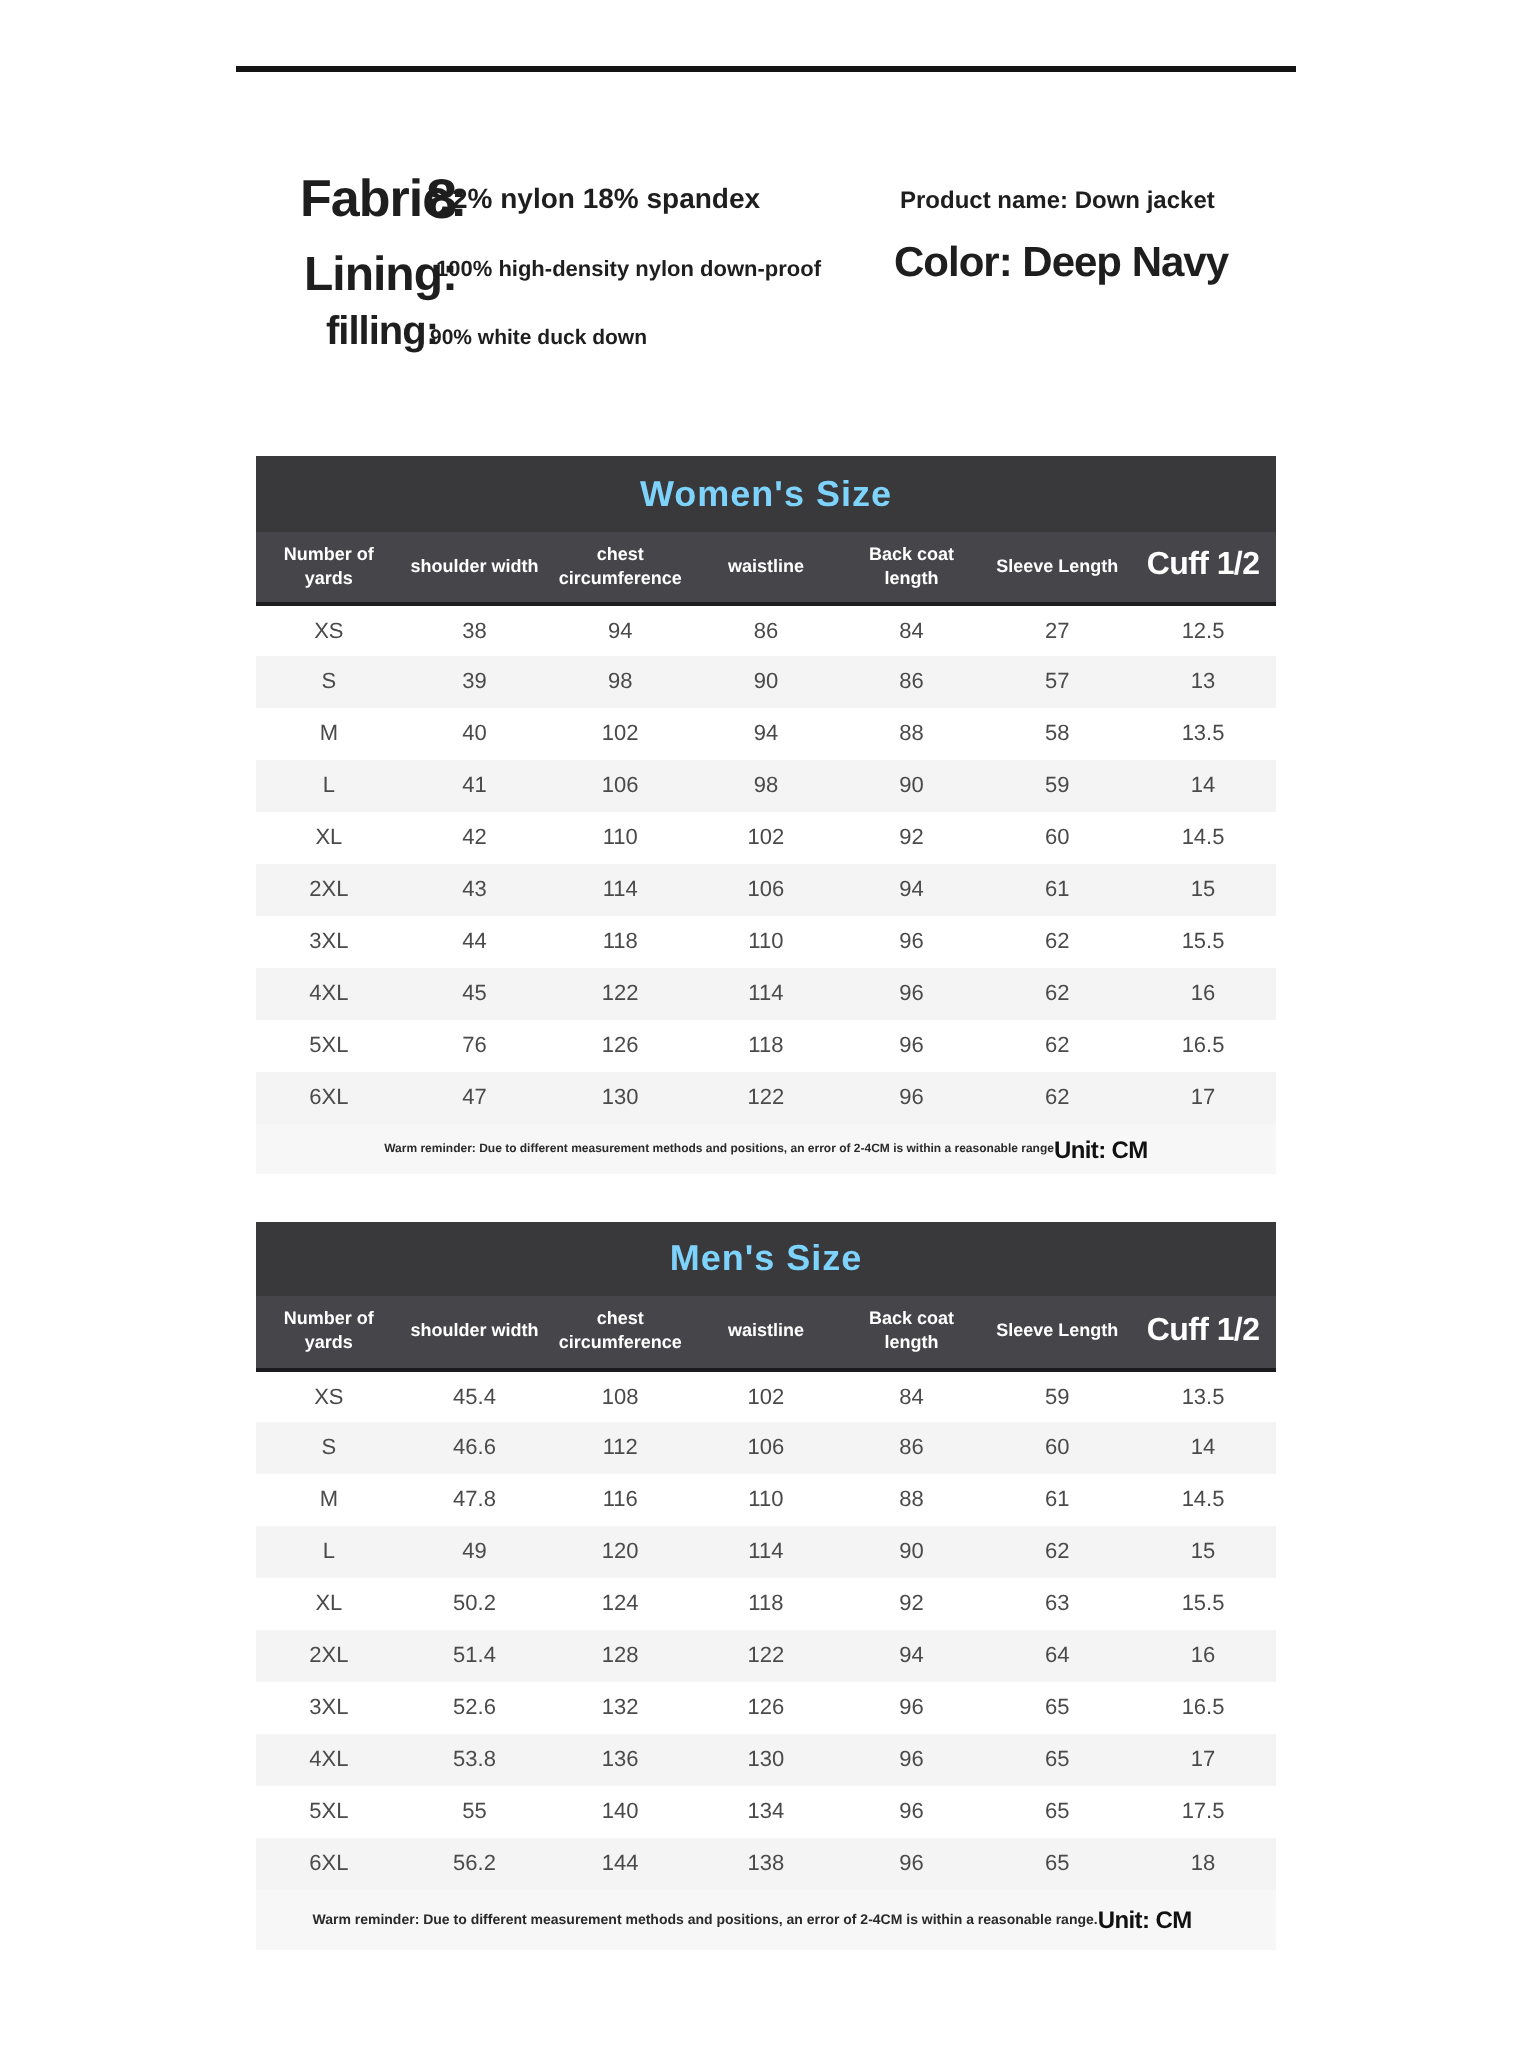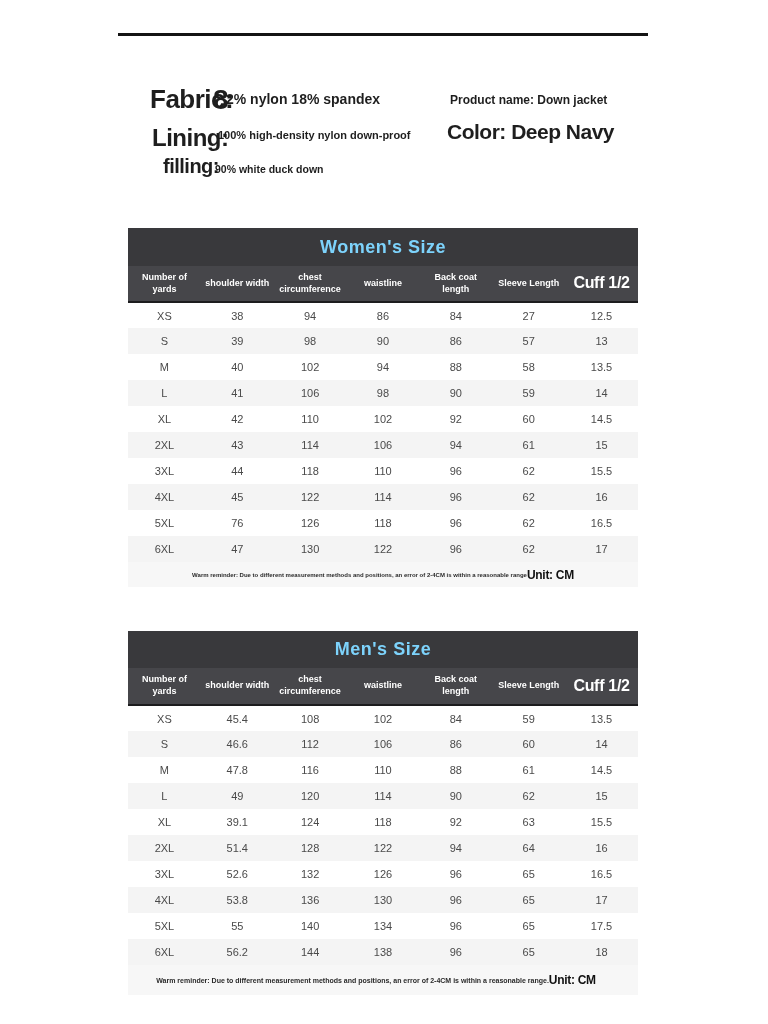--- a/index.html
+++ b/index.html
@@ -18,21 +18,21 @@
   .lbl-lining  { left:152px; top:124px; font-size:24px; font-weight:700; }
   .lining-val  { left:218px; top:129px; font-size:11px; font-weight:700; }
   .lbl-filling { left:163px; top:155px; font-size:20px; font-weight:700; }
   .filling-val { left:215px; top:163px; font-size:10.5px; font-weight:700; }
   .product-name{ left:450px; top:93px;  font-size:12px; font-weight:700; }
   .color-val   { left:447px; top:120px; font-size:21px; font-weight:700; }
 
   
   .size-table { position:absolute; width:510px; }
   .size-table.womens { left:128px; top:228px; }
-  .size-table.mens   { left:128px; top:611px;margin-top:20px; }
+  .size-table.mens   { left:128px; top:611px; }
 
   .tbl-title { height:38px; line-height:38px; background:#39393c; color:#7dd3fc;
                text-align:center; font-size:18px; font-weight:700; letter-spacing:0.5px; }
   .mens .tbl-title { height:37px; line-height:37px; }
 
   table { width:510px; border-collapse:collapse; table-layout:fixed; }
   thead th { background:#46464a; color:#ffffff; font-size:9px; font-weight:600;
              height:36px; line-height:1.3; vertical-align:middle; text-align:center;
              padding:2px 4px; border-bottom:2px solid #1c1c1e; }
   .mens thead th { height:37px; }
@@ -225,21 +225,21 @@
             <td>L</td>
             <td>49</td>
             <td>120</td>
             <td>114</td>
             <td>90</td>
             <td>62</td>
             <td>15</td>
           </tr>
           <tr>
             <td>XL</td>
-            <td>39.1</td>
+            <td>50.2</td>
             <td>124</td>
             <td>118</td>
             <td>92</td>
             <td>63</td>
             <td>15.5</td>
           </tr>
           <tr>
             <td>2XL</td>
             <td>51.4</td>
             <td>128</td>

